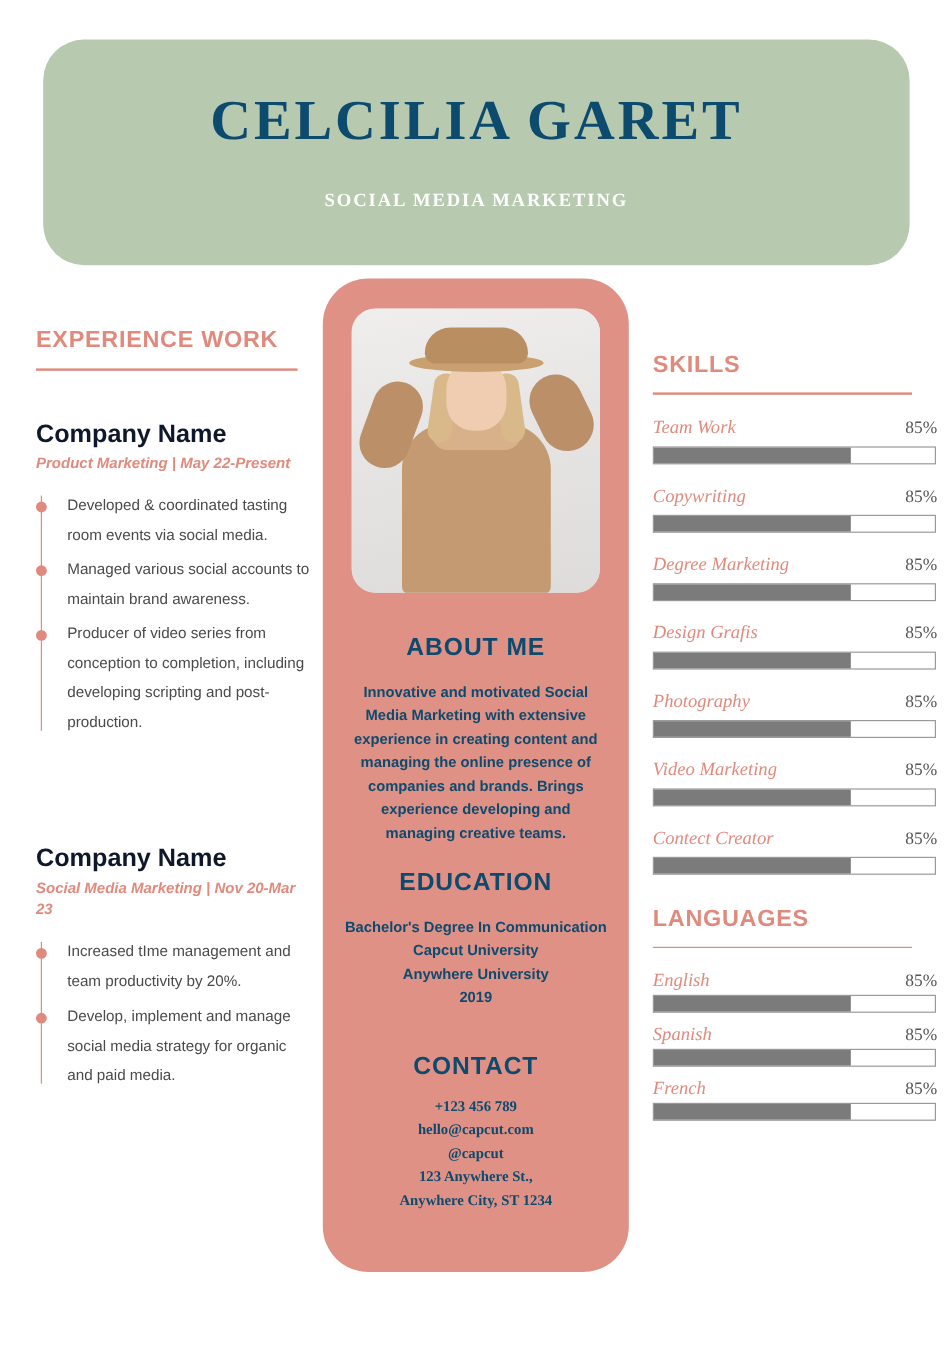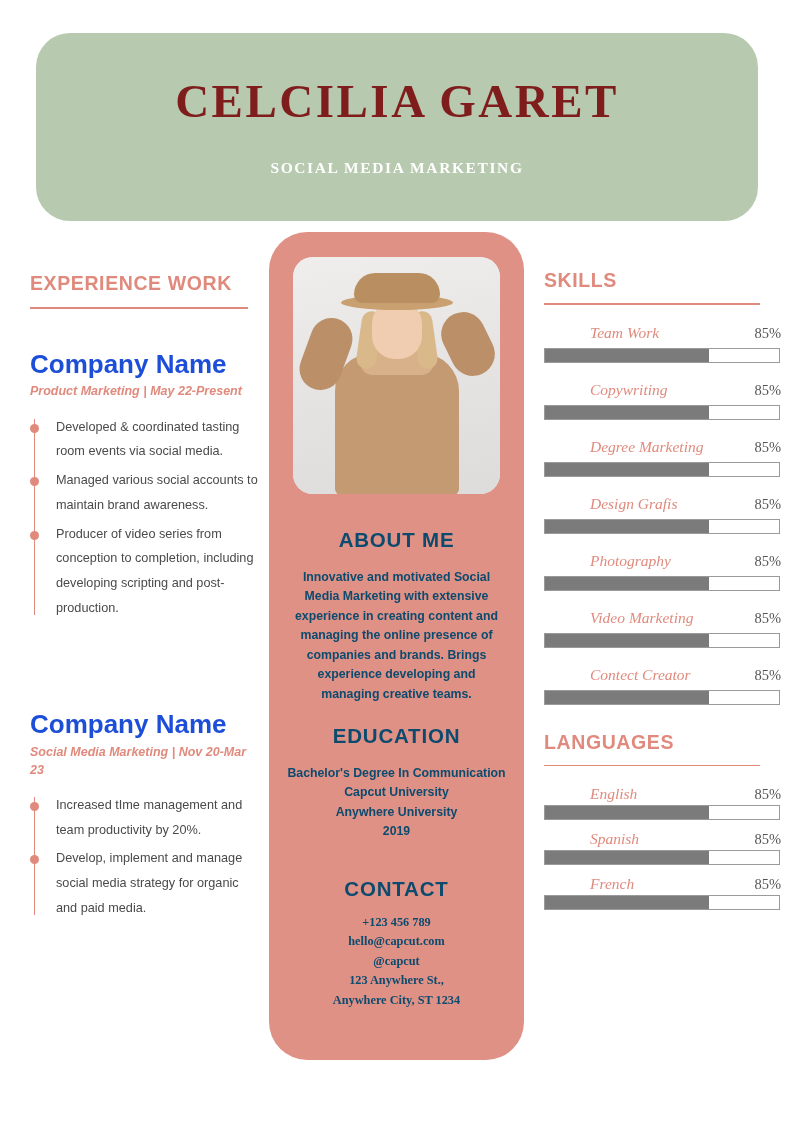--- a/index.html
+++ b/index.html
@@ -27,21 +27,21 @@
     display: flex;
     flex-direction: column;
     align-items: center;
     justify-content: center;
   }
   .header-name {
     font-family: "Liberation Serif", serif;
     font-weight: bold;
     font-size: 47px;
     letter-spacing: 2.5px;
-    color: #7f1d1d;
+    color: #0c4a6e;
     text-align: center;
     line-height: 1;
     margin-bottom: 34px;
   }
   .header-role {
     font-family: "Liberation Serif", serif;
     font-weight: bold;
     font-size: 15.5px;
     letter-spacing: 1.6px;
     color: #ffffff;
@@ -67,23 +67,23 @@
     height: 1.6px;
     background: #e08a7d;
     margin-bottom: 38px;
   }
   .job {
     position: relative;
     padding-left: 0;
     margin-bottom: 12px;
   }
   .job-company {
-    font-size: 26px;
-    font-weight: bold;
-    color: #1d4ed8;
+    font-size: 21px;
+    font-weight: bold;
+    color: #0f172a;
     line-height: 1.15;
     margin-bottom: 3px;
     margin-top: 41px;
   }
   .job-meta {
     font-size: 12.5px;
     font-weight: bold;
     font-style: italic;
     color: #e08a7d;
     line-height: 1.45;
@@ -263,42 +263,41 @@
   .about-block .card-text { margin-top: 16px; }
   .education-block { position: absolute; left: 0; top: 492px; width: 100%; }
   .education-block .card-text { margin-top: 16px; }
   .contact-block { position: absolute; left: 0; top: 645px; width: 100%; }
   .contact-block .card-text { margin-top: 12px; font-family: Liberation Serif, serif; }
 
   
   .right-col {
     position: absolute;
     left: 544px;
-    top: 269px;
+    top: 293px;
     width: 237px;
   }
   .section-title-right {
     font-size: 19.5px;
     font-weight: bold;
     letter-spacing: 0.6px;
     color: #e08a7d;
     margin: 0 0 11px 0;
   }
   .rule-right {
     width: 216px;
     height: 1.6px;
     background: #e08a7d;
     margin-bottom: 19px;
   }
   .skill-row {
     display: flex;
     justify-content: space-between;
     align-items: baseline;
     margin-bottom: 6px;
-    margin-left: 46px;
   }
   .skill-name {
     font-family: "Liberation Serif", serif;
     font-style: italic;
     font-size: 15.5px;
     color: #e08a7d;
   }
   .skill-pct {
     font-family: "Liberation Serif", serif;
     font-size: 14.5px;

